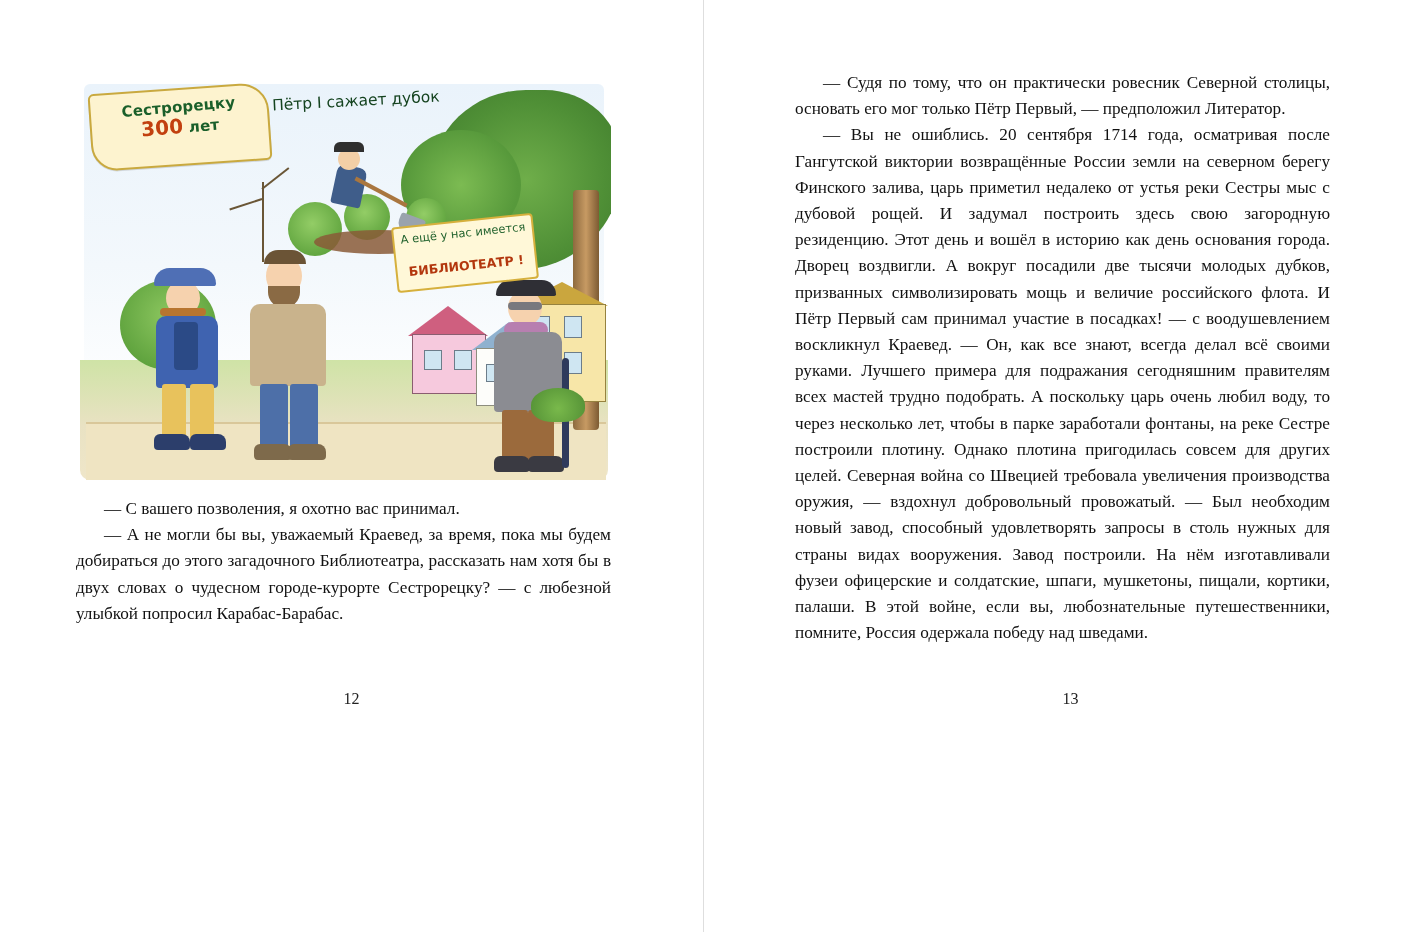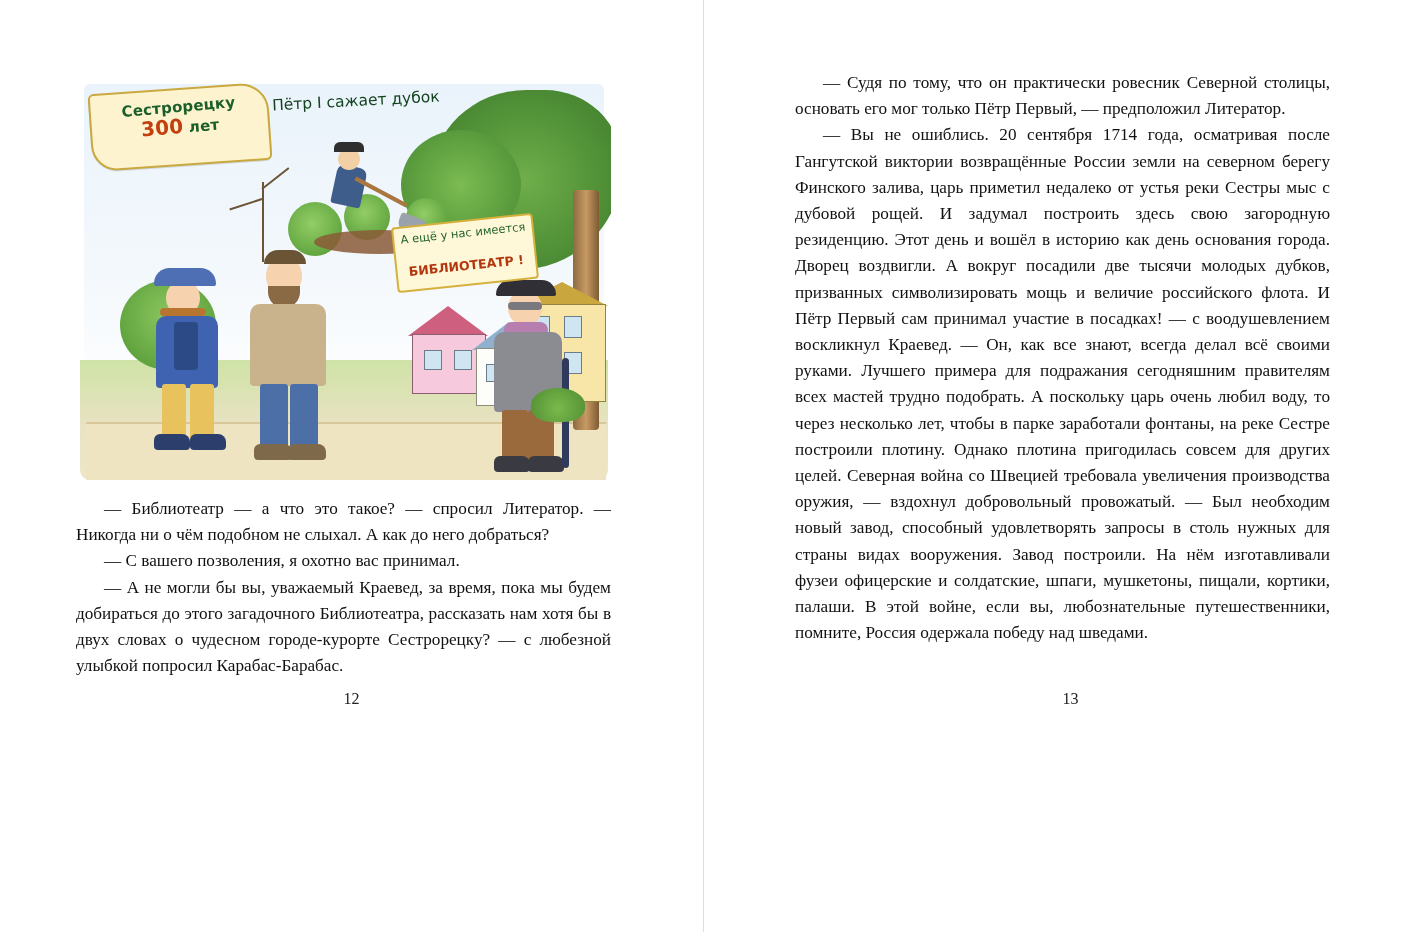--- a/index.html
+++ b/index.html
@@ -303,21 +303,20 @@
       </div>
 
       <div class="caption-top">Пётр I сажает дубок</div>
 
       <div class="sign-lib">
         <div class="sign-lib-l1">А ещё у нас имеется</div>
         <div class="sign-lib-l2">БИБЛИОТЕАТР !</div>
       </div>
     </div>
 
-    <p class="body-text">— Библиотеатр — а что это такое? — спросил Литератор. — Никогда ни о чём подобном не слыхал. А как до него добраться?</p>
     <p class="body-text">— С вашего позволения, я охотно вас принимал.</p>
     <p class="body-text">— А не могли бы вы, уважаемый Краевед, за время, пока мы будем добираться до этого загадочного Библиотеатра, рассказать нам хотя бы в двух словах о чудесном городе-курорте Сестрорецку? — с любезной улыбкой попросил Карабас-Барабас.</p>
 
     <div class="folio">12</div>
   </div>
 
   <div class="gutter"></div>
 
   <div class="page right">
     <p class="body-text">— Судя по тому, что он практически ровесник Северной столицы, основать его мог только Пётр Первый, — предположил Литератор.</p>

